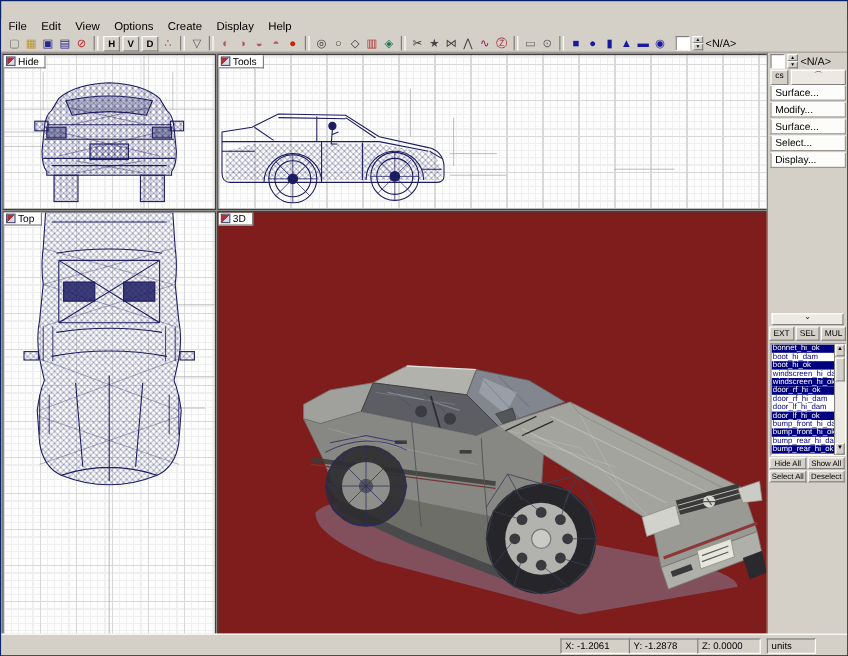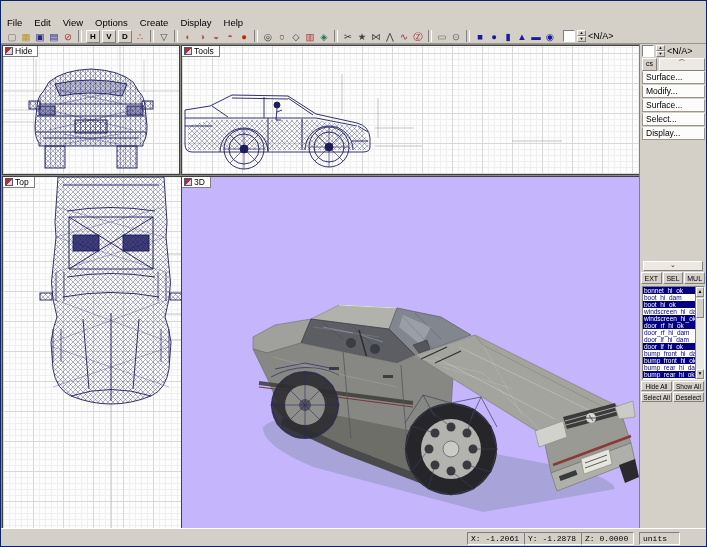--- a/index.html
+++ b/index.html
@@ -29,21 +29,21 @@
   .na-text{font-size:9px;color:#000;}
 
   
   .workspace{position:absolute;left:0;top:43px;width:640px;bottom:17px;background:#8c8c86;}
   .vp{position:absolute;border:1px solid #404040;overflow:hidden;}
   .vp-ortho{background-color:#fdfdfd;background-image:
     repeating-linear-gradient(0deg,#d8d8d8 0 1px,transparent 1px 30px),
     repeating-linear-gradient(90deg,#d8d8d8 0 1px,transparent 1px 30px),
     repeating-linear-gradient(0deg,#efefef 0 1px,transparent 1px 6px),
     repeating-linear-gradient(90deg,#efefef 0 1px,transparent 1px 6px);}
-  .vp-3d{background:#c4b5fd;}
+  .vp-3d{background:#7f1d1d;}
   .vp svg{position:absolute;left:0;top:0;width:100%;height:100%;}
   .vp-tab{position:absolute;left:0;top:0;background:#fff;border-right:1px solid #808080;border-bottom:1px solid #808080;height:10px;display:flex;align-items:center;gap:2px;padding:0 5px 0 2px;z-index:4;font-size:8.5px;color:#000;}
   .vp-tab-icon{width:6px;height:6px;border:1px solid #55557a;background:linear-gradient(135deg,#b03030 0 50%,#d8d8e8 50% 100%);flex:none;}
 
   
   .sidebar{position:absolute;right:0;top:43px;width:66px;bottom:17px;background:#d4d0c8;border-left:1px solid #828278;}
   .sb-row1{position:absolute;left:2px;top:1px;right:1px;height:12px;display:flex;align-items:center;gap:2px;}
   .sb-row2{position:absolute;left:2px;top:14px;right:1px;height:11px;display:flex;gap:2px;}
   .cs-btn{width:13px;height:11px;border:1px solid;border-color:#fff #808080 #808080 #fff;background:#d4d0c8;font-size:7px;text-align:center;line-height:10px;}
   .curve-btn{flex:1;height:11px;border:1px solid;border-color:#fff #808080 #808080 #fff;background:#ece9e2;font-size:8px;line-height:9px;text-align:center;color:#333;}
@@ -57,21 +57,21 @@
   .part-item{height:7px;font-size:6.5px;line-height:7px;padding-left:1px;color:#000080;white-space:nowrap;}
   .part-item.selected{background:#000080;color:#fff;}
   .vscroll{width:8px;background:#d4d0c8;border-left:1px solid #808080;display:flex;flex-direction:column;font-size:5px;text-align:center;color:#000;}
   .vscroll .arr{height:8px;border:1px solid;border-color:#fff #808080 #808080 #fff;background:#d4d0c8;line-height:7px;}
   .vscroll .thumb{height:18px;border:1px solid;border-color:#fff #808080 #808080 #fff;background:#d4d0c8;margin-top:1px;}
   .vscroll .track{flex:1;background:#ece9e2;}
   .act-btns{position:absolute;left:1px;top:337px;right:1px;display:flex;flex-wrap:wrap;gap:1px;}
   .act-btn{width:31px;height:10px;border:1px solid;border-color:#fff #808080 #808080 #fff;background:#d4d0c8;font-size:6.5px;line-height:9px;text-align:center;color:#000;box-sizing:border-box;}
 
   
-  .statusbar{position:absolute;left:0;bottom:0;right:0;height:17px;background:#d4d0c8;border-top:1px solid #fff;font-family:Liberation Mono, monospace;}
+  .statusbar{position:absolute;left:0;bottom:0;right:0;height:17px;background:#d4d0c8;border-top:1px solid #fff;}
   .status-cell{position:absolute;top:3px;height:11px;border:1px solid;border-color:#808080 #fff #fff #808080;font-size:8px;line-height:11px;padding-left:3px;color:#000;background:#d4d0c8;}
 </style>
 </head>
 <body>
 
 <div class="app">
 
 
   <div class="menubar">
       <span class="menu-item">File</span>
@@ -195,21 +195,21 @@
           <circle cx="95" cy="59" r="3" fill="#1c1c60"></circle>
             <path d="M95,62L94,74L99,74M95,66L100,64"></path>
         </g>
       </svg>
       <div class="vp-tab">
         <span class="vp-tab-icon"></span>
         <span>Tools</span>
       </div>
     </div>
 
-    <div class="vp vp-ortho" style="left:1px;top:132px;width:176px;height:355px;padding-left:40px;">
+    <div class="vp vp-ortho" style="left:1px;top:132px;width:176px;height:355px;">
       <svg viewBox="0 0 176 355">
         <defs>
             <pattern id="th" width="5" height="5" patternUnits="userSpaceOnUse">
               <path d="M0 5L5 0M0 0L5 5" stroke="#20206a" stroke-width="0.35"></path>
             </pattern>
           </defs>
         <g stroke="#a8a8a8" stroke-width="0.8">
             <path d="M143,77H176M140,137H176M145,163H168M88,226V355" stroke-opacity="0.8"></path>
           </g>
         <g stroke="#1c1c60" fill="none" stroke-width="0.9">

